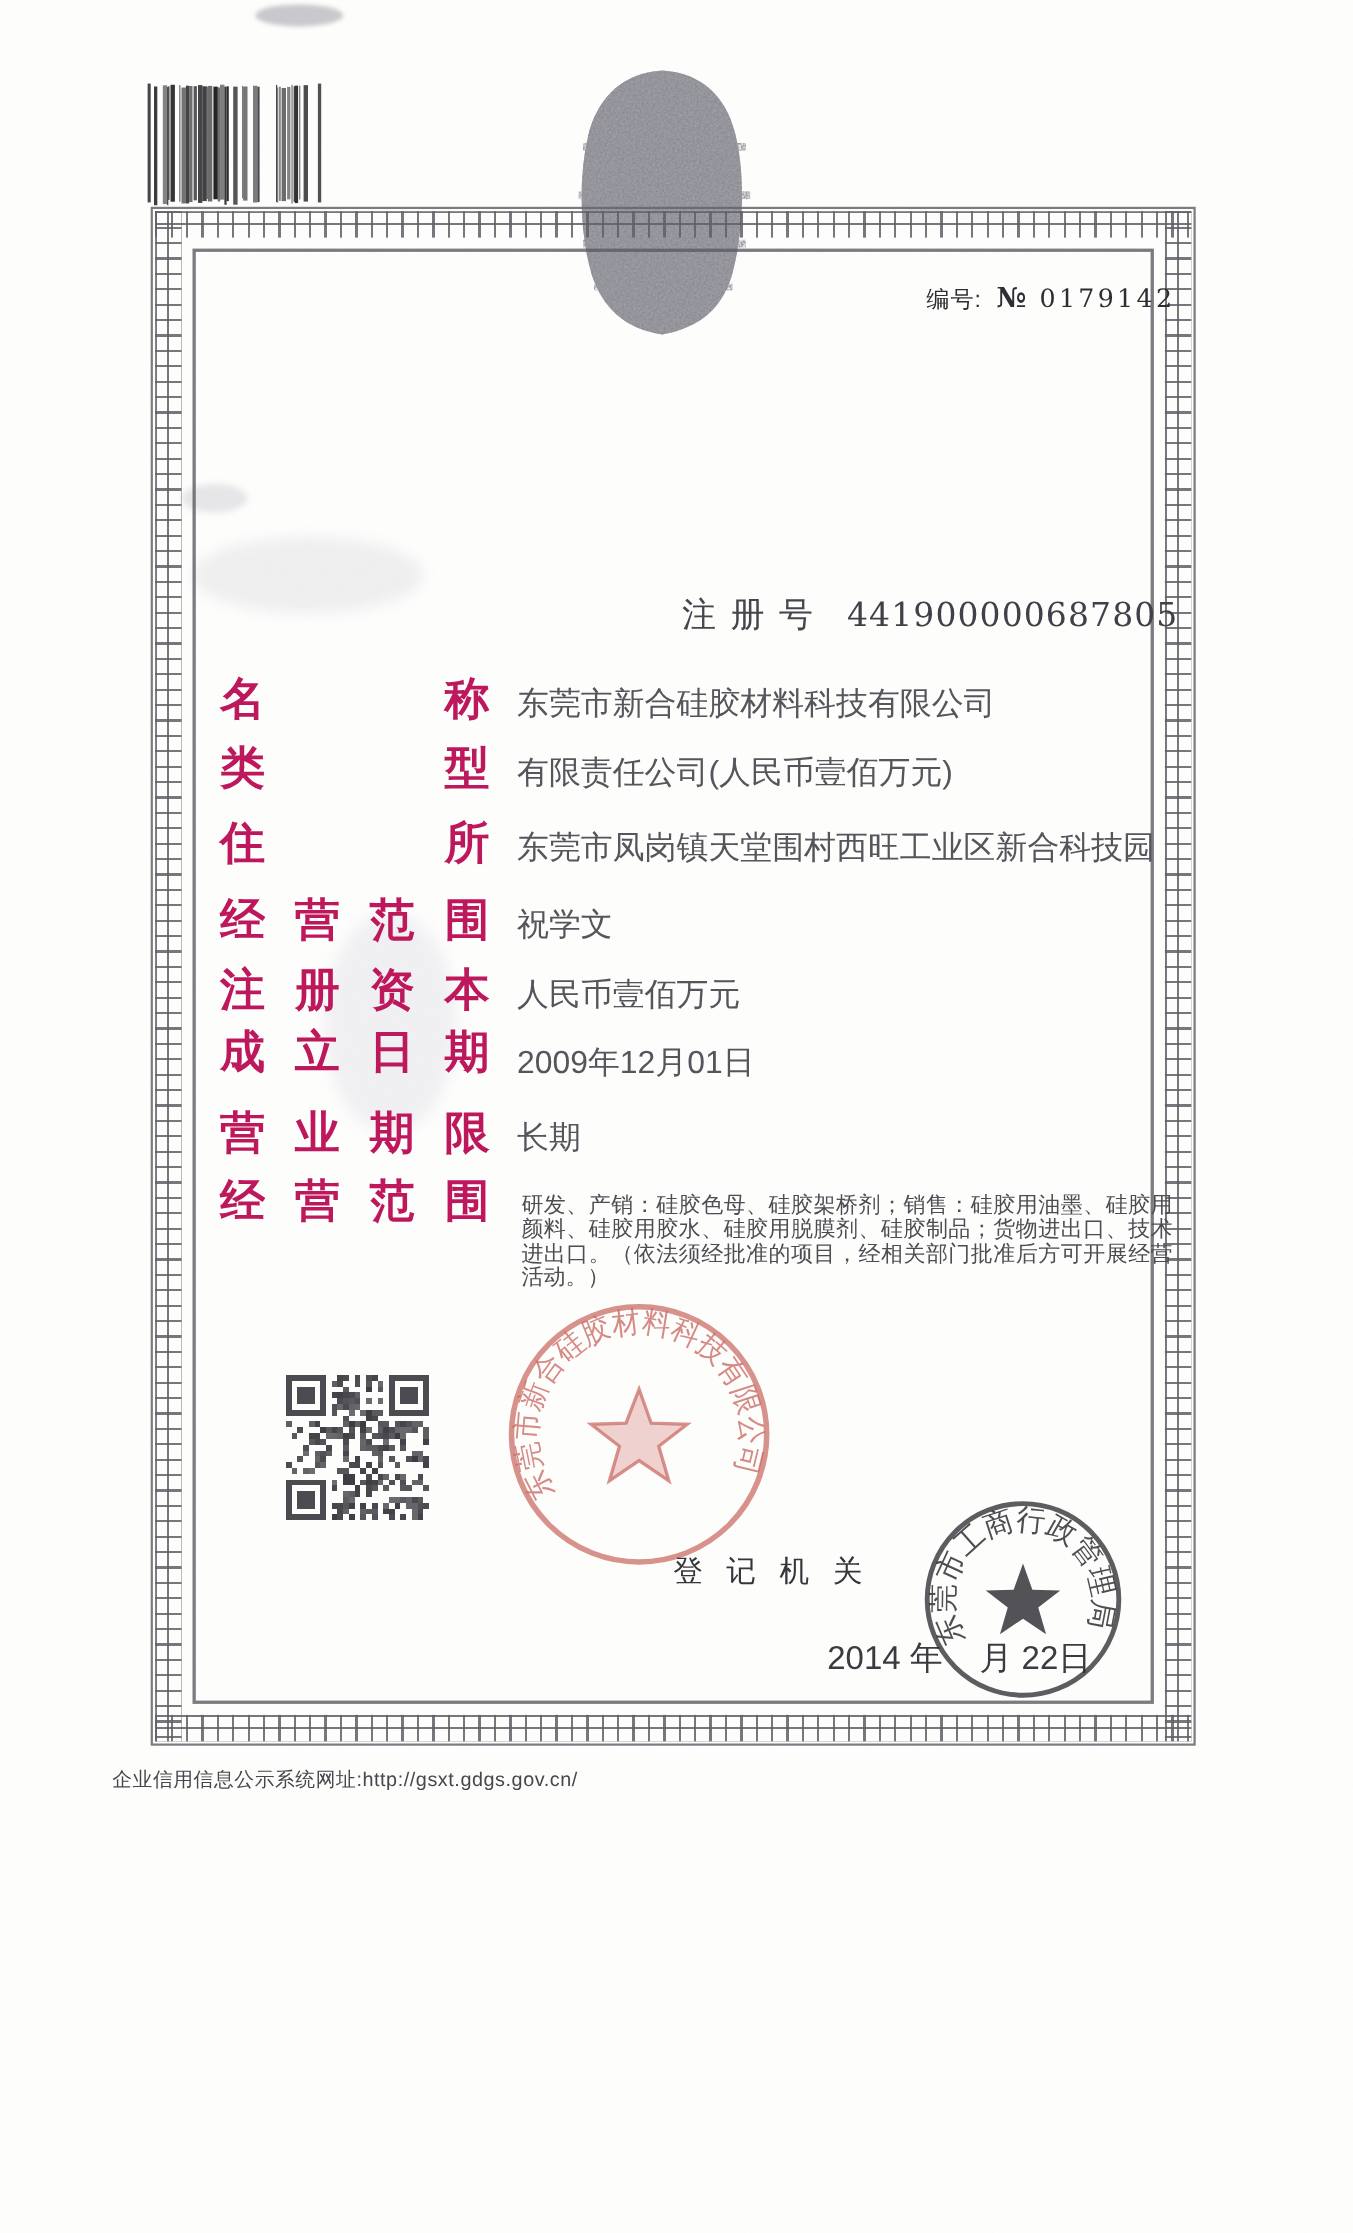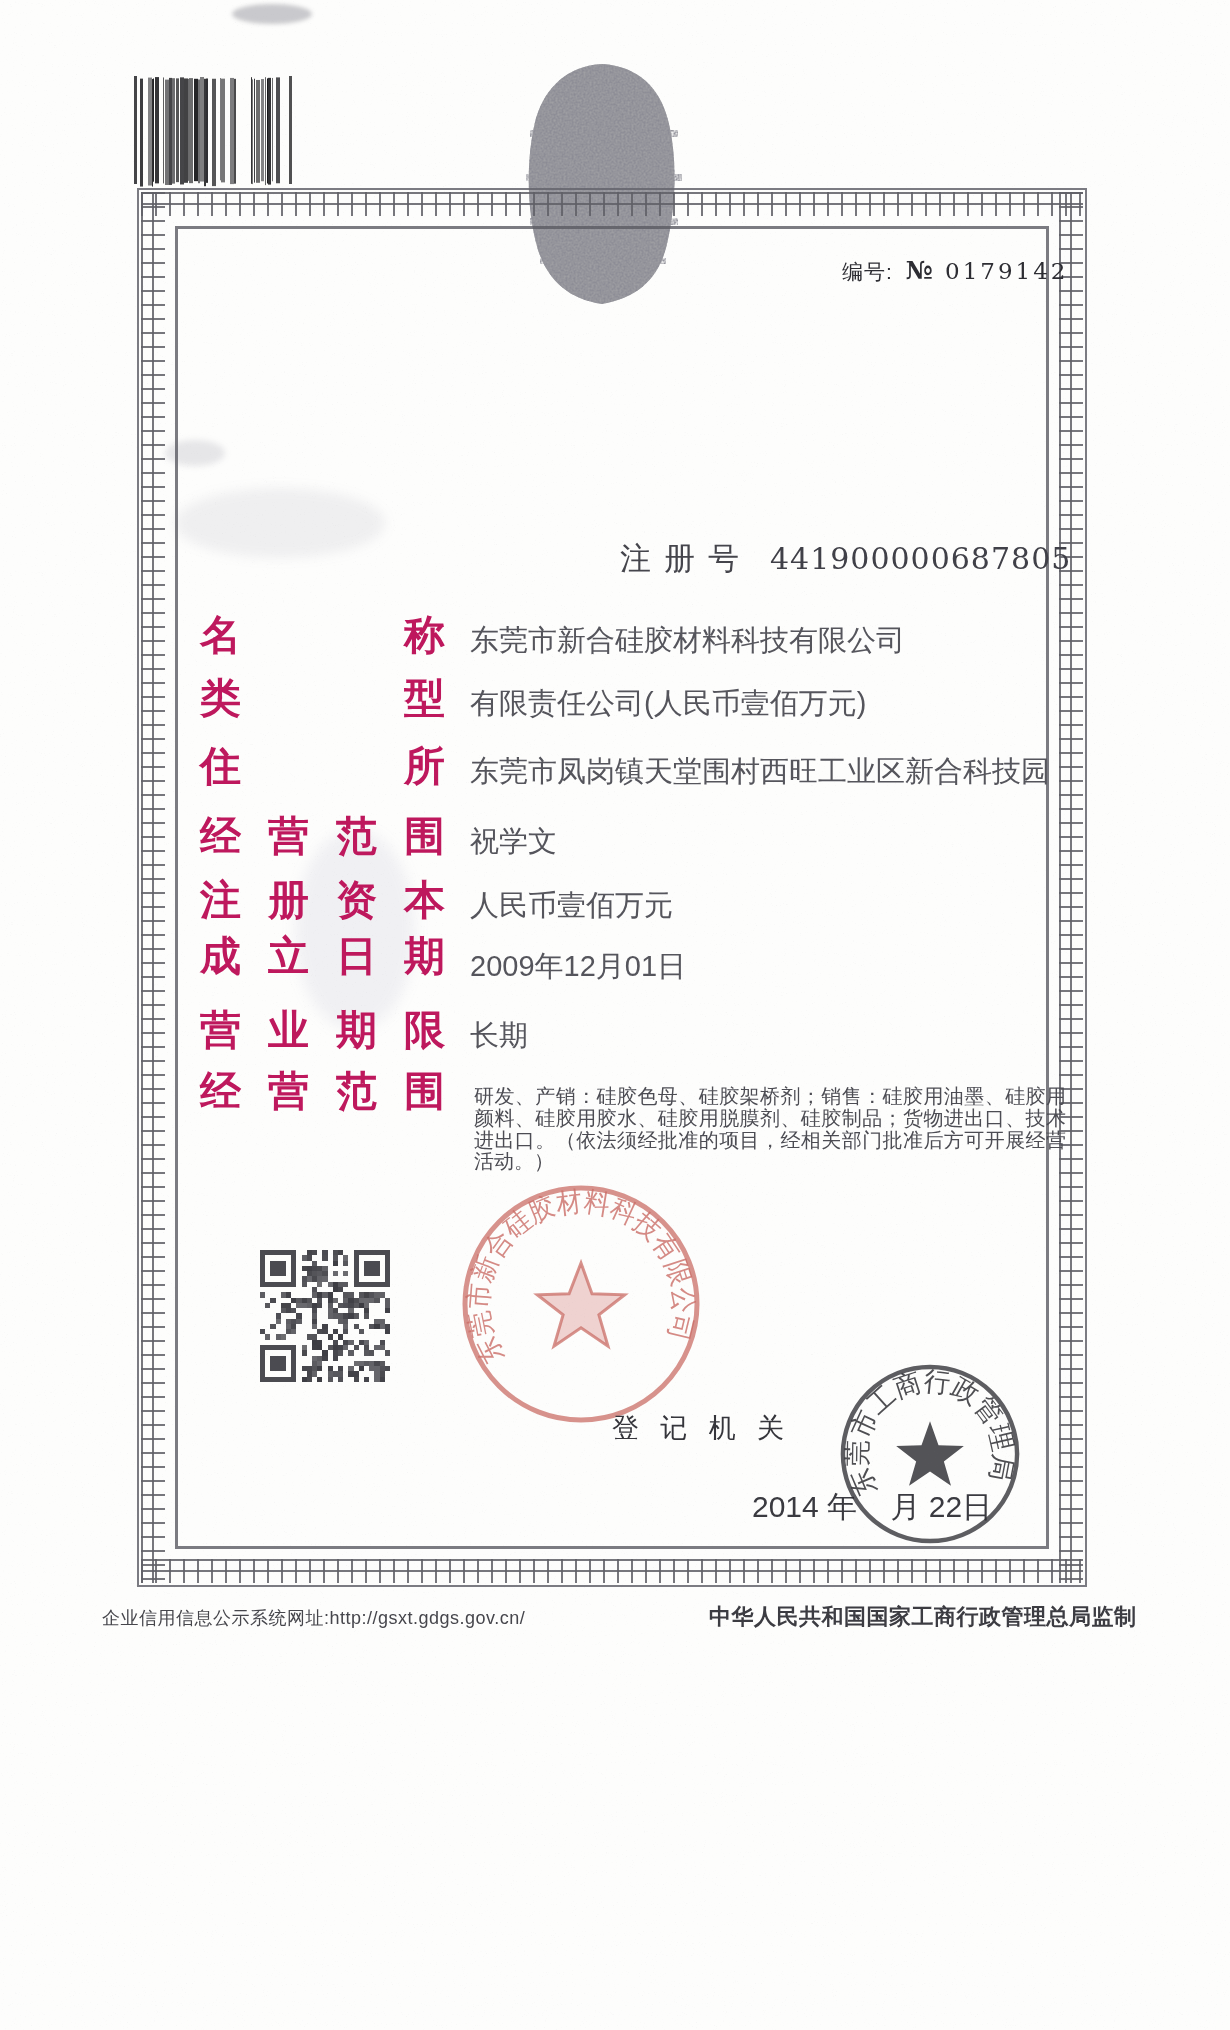--- a/index.html
+++ b/index.html
@@ -409,21 +409,20 @@
   <svg class="abs registry-seal" viewBox="0 0 192 192">
     <circle cx="95" cy="95" r="88" fill="none" stroke="#2d2d32" stroke-width="4.5" stroke-opacity=".85"></circle>
     <path id="registryArc" d="M 42.5,131.7 A 64,64 0 1 1 147.5,131.7" fill="none"></path>
     <text font-size="27.5" fill="#26262b" fill-opacity=".9">
       <textPath href="#registryArc" startOffset="0" textLength="265" lengthAdjust="spacingAndGlyphs">东莞市工商行政管理局</textPath>
     </text>
     <path d="M95,62 L103.6,86.1 L129.2,86.9 L109,102.5 L116.2,127.1 L95,112.7 L73.8,127.1 L81,102.5 L60.8,86.9 L86.4,86.1 Z" fill="#26262b" fill-opacity=".88"></path>
   </svg>
 
   <div class="abs footer-left">企业信用信息公示系统网址:http://gsxt.gdgs.gov.cn/</div>
-  <div class="abs footer-right">中华人民共和国国家工商行政管理总局监制</div>
 
   <svg class="noise" width="1230" height="2030">
     <filter id="pagenoise">
       <feTurbulence type="fractalNoise" baseFrequency="0.9" numOctaves="2"></feTurbulence>
       <feColorMatrix type="matrix" values="0 0 0 0 0.22  0 0 0 0 0.22  0 0 0 0 0.25  0.45 0 0 0 -0.30"></feColorMatrix>
     </filter>
     <rect width="1230" height="2030" filter="url(#pagenoise)"></rect>
   </svg>
 </div>
 

